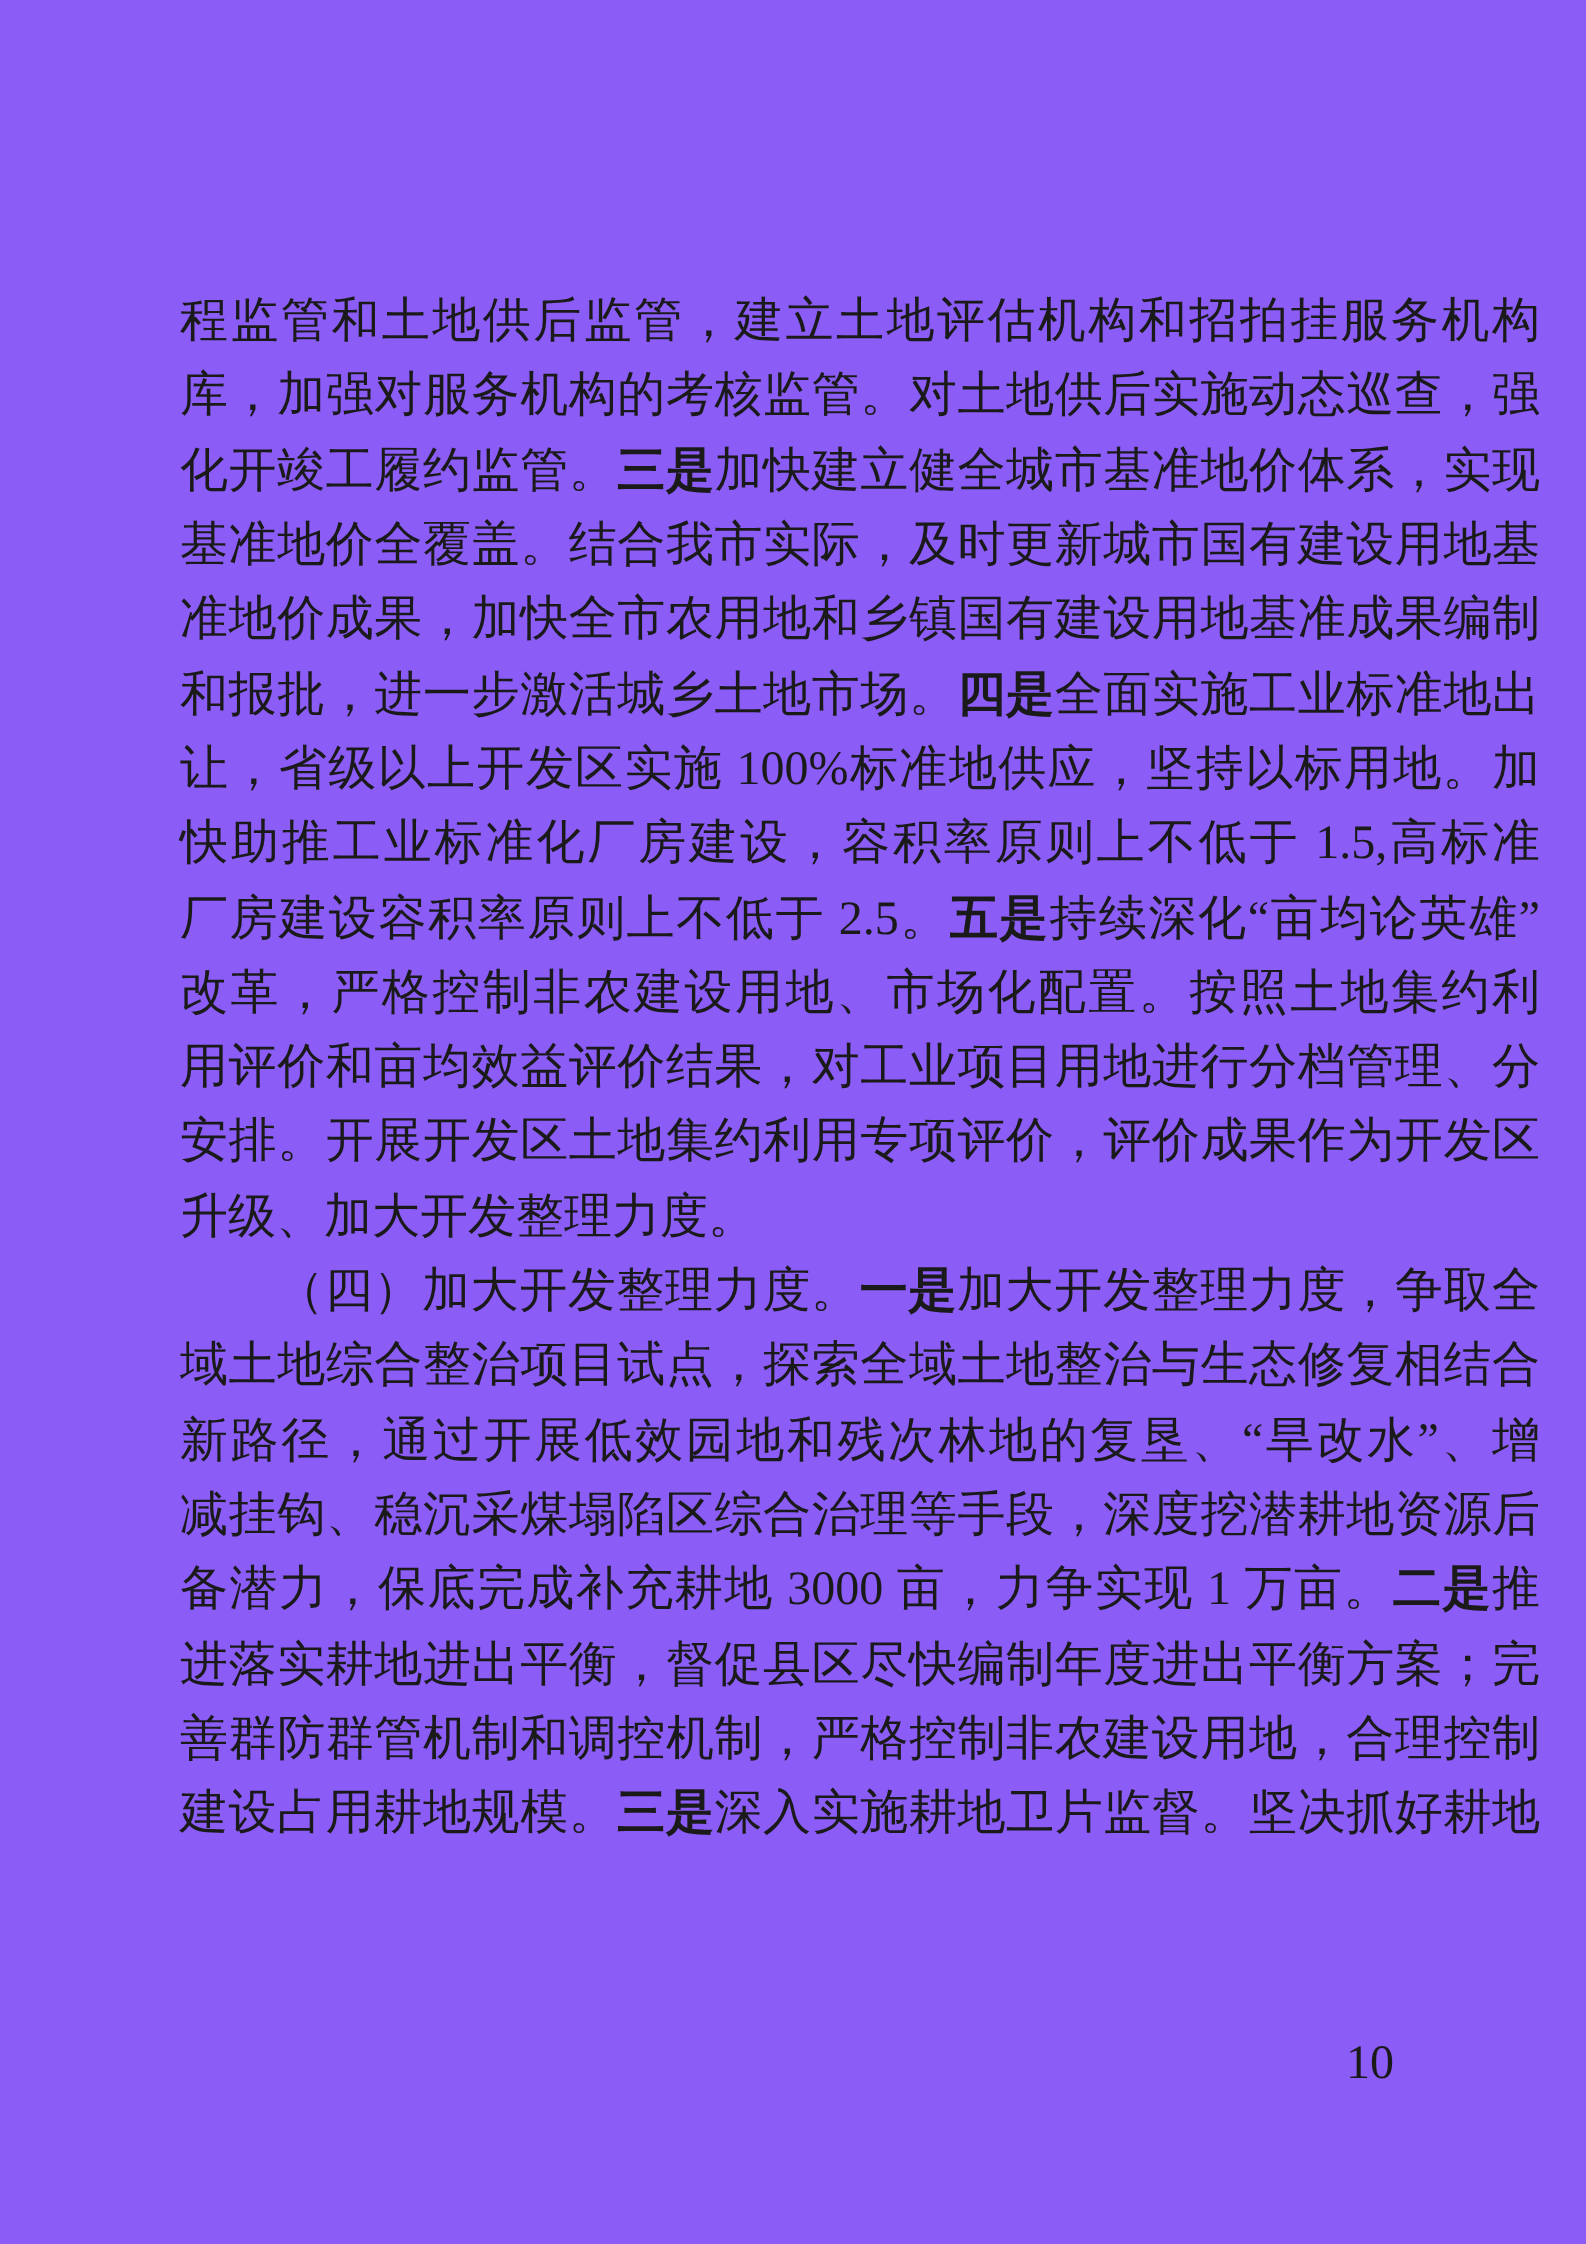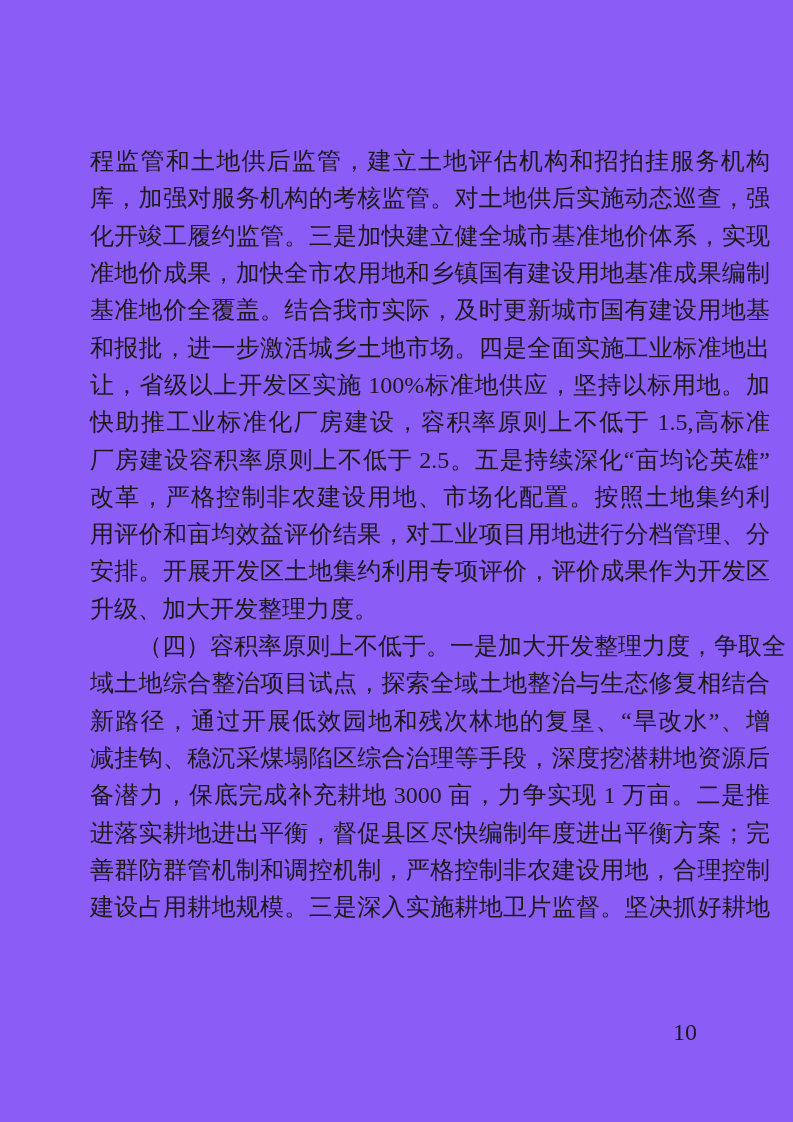--- a/index.html
+++ b/index.html
@@ -33,21 +33,21 @@
   }
   .line.no-justify {
     text-align: left;
     text-align-last: left;
     -moz-text-align-last: left;
   }
   .line.indent {
     text-indent: 48px;
   }
   .run-bold {
-    font-weight: 400;
+    font-weight: 700;
     margin-top: 31px;
   }
   .page-number {
     position: absolute;
     left: 663px;
     top: 1019px;
     width: 44px;
     text-align: center;
     font-size: 24px;
     line-height: 26px;
@@ -57,33 +57,33 @@
 </style>
 </head>
 <body>
 
 <div class="page">
   <div class="text-block" id="text-block">
       <div>
         <div class="line"><span>程监管和土地供后监管，建立土地评估机构和招拍挂服务机构</span></div>
         <div class="line"><span>库，加强对服务机构的考核监管。对土地供后实施动态巡查，强</span></div>
         <div class="line"><span>化开竣工履约监管。</span><span class="run-bold">三是</span><span>加快建立健全城市基准地价体系，实现</span></div>
+        <div class="line"><span>基准地价全覆盖。结合我市实际，及时更新城市国有建设用地基</span></div>
         <div class="line"><span>准地价成果，加快全市农用地和乡镇国有建设用地基准成果编制</span></div>
-        <div class="line"><span>基准地价全覆盖。结合我市实际，及时更新城市国有建设用地基</span></div>
         <div class="line"><span>和报批，进一步激活城乡土地市场。</span><span class="run-bold">四是</span><span>全面实施工业标准地出</span></div>
         <div class="line"><span>让，省级以上开发区实施 100%标准地供应，坚持以标用地。加</span></div>
         <div class="line"><span>快助推工业标准化厂房建设，容积率原则上不低于 1.5,高标准</span></div>
         <div class="line"><span>厂房建设容积率原则上不低于 2.5。</span><span class="run-bold">五是</span><span>持续深化“亩均论英雄”</span></div>
         <div class="line"><span>改革，严格控制非农建设用地、市场化配置。按照土地集约利</span></div>
         <div class="line"><span>用评价和亩均效益评价结果，对工业项目用地进行分档管理、分</span></div>
         <div class="line"><span>安排。开展开发区土地集约利用专项评价，评价成果作为开发区</span></div>
         <div class="line no-justify"><span>升级、加大开发整理力度。</span></div>
       </div>
       <div>
-        <div class="line indent"><span>（四）容积率原则上不低于。</span><span class="run-bold">一是</span><span>加大开发整理力度，争取全</span></div>
+        <div class="line indent"><span>（四）加大开发整理力度。</span><span class="run-bold">一是</span><span>加大开发整理力度，争取全</span></div>
         <div class="line"><span>域土地综合整治项目试点，探索全域土地整治与生态修复相结合</span></div>
         <div class="line"><span>新路径，通过开展低效园地和残次林地的复垦、“旱改水”、增</span></div>
         <div class="line"><span>减挂钩、稳沉采煤塌陷区综合治理等手段，深度挖潜耕地资源后</span></div>
         <div class="line"><span>备潜力，保底完成补充耕地 3000 亩，力争实现 1 万亩。</span><span class="run-bold">二是</span><span>推</span></div>
         <div class="line"><span>进落实耕地进出平衡，督促县区尽快编制年度进出平衡方案；完</span></div>
         <div class="line"><span>善群防群管机制和调控机制，严格控制非农建设用地，合理控制</span></div>
         <div class="line"><span>建设占用耕地规模。</span><span class="run-bold">三是</span><span>深入实施耕地卫片监督。坚决抓好耕地</span></div>
       </div>
     </div>
   <div class="page-number">10</div>

